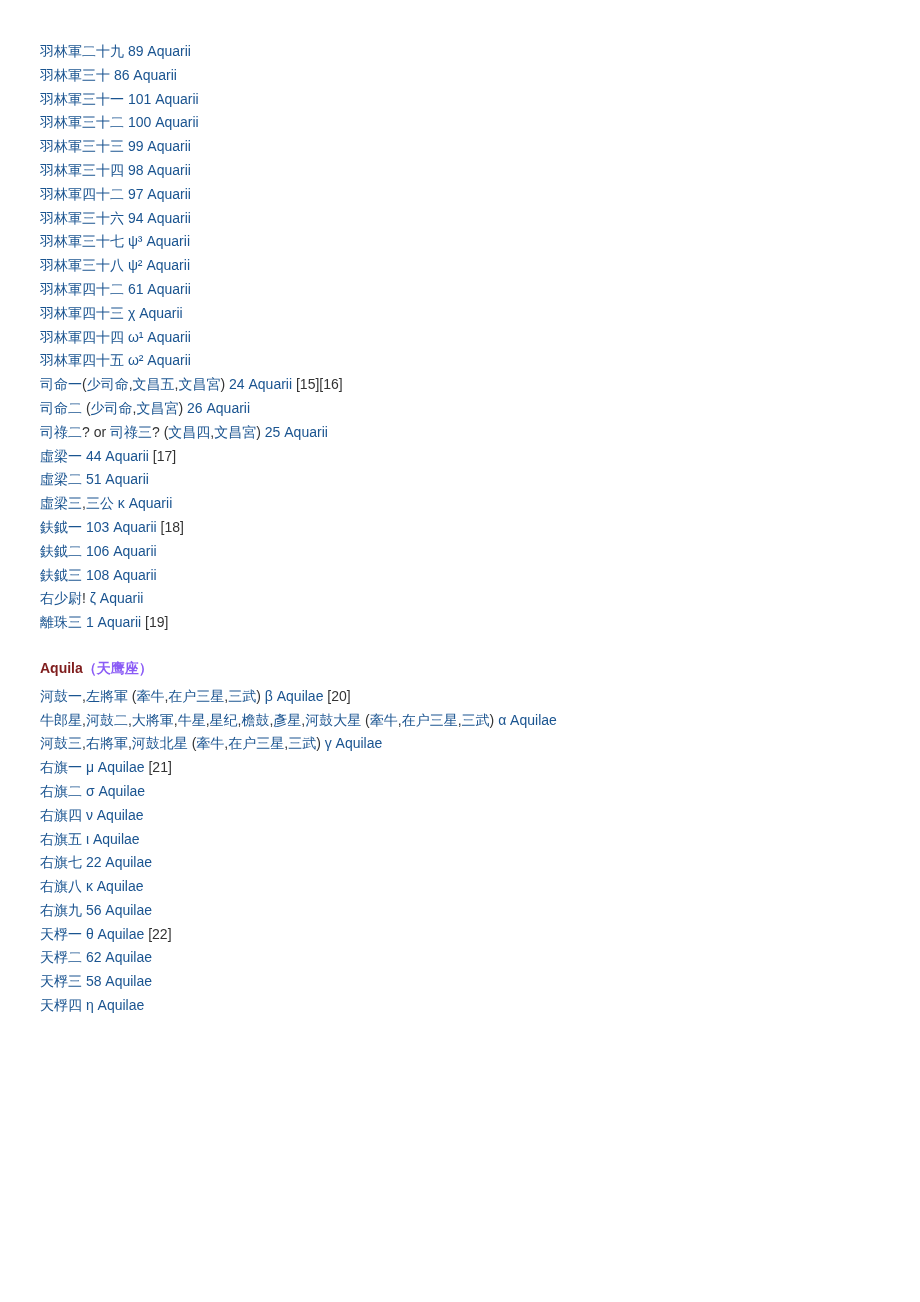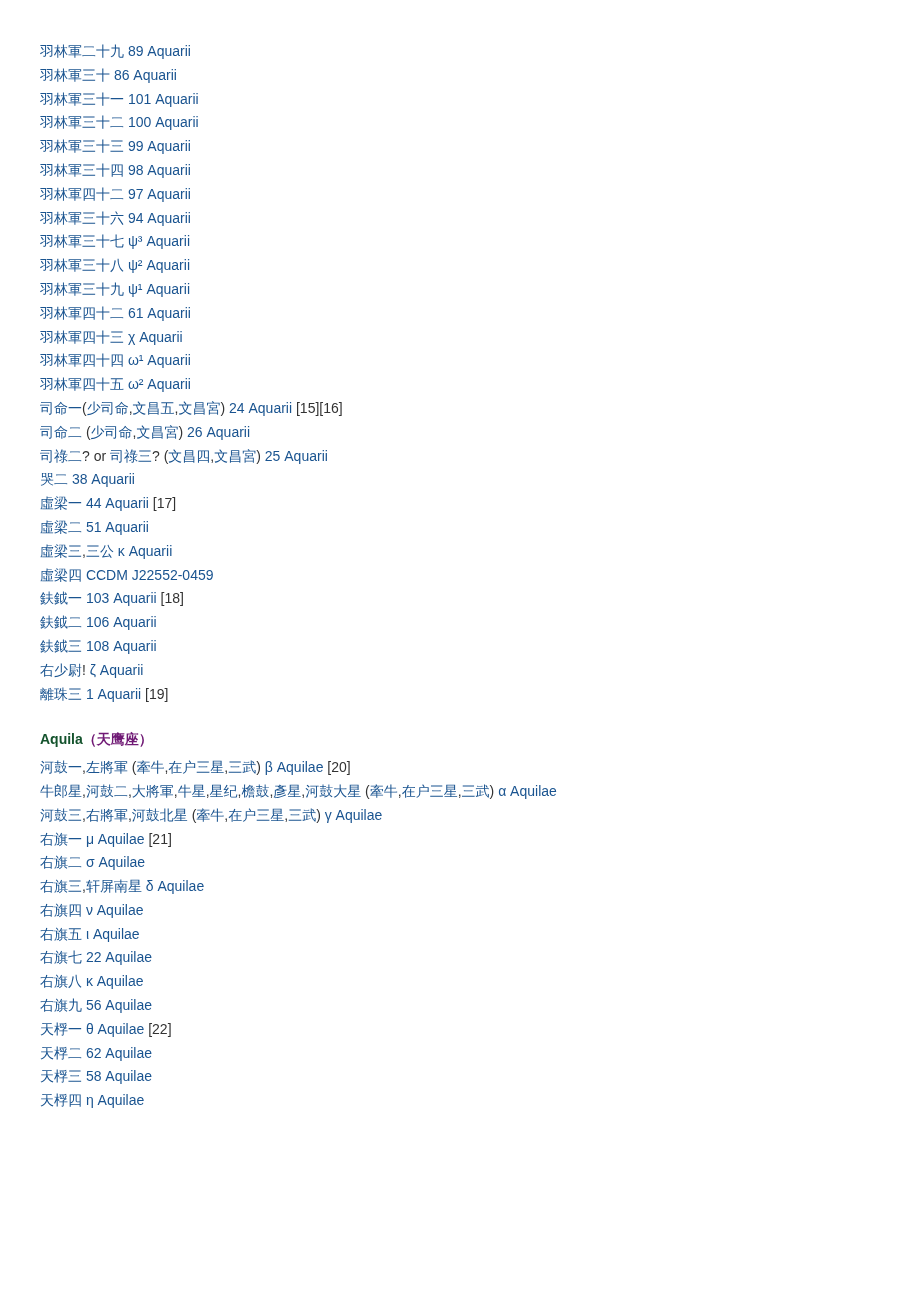--- a/index.html
+++ b/index.html
@@ -24,72 +24,68 @@
   }
   .plain {
     color: #333;
   }
   .heading {
     margin-top: 22px;
     margin-bottom: 4px;
   }
   .heading .link {
     font-weight: bold;
-    color: #14532d;
+    color: #7f1d1d;
   }
   .heading .suffix {
     font-weight: bold;
-    color: #701a75;
+    color: #8b5cf6;
   }
 </style>
 </head>
 <body>
 
 <div id="aquarius-list">
     <div class="entry"><a href="#" class="link">羽林軍二十九</a><span class="plain">  </span><a href="#" class="link">89 Aquarii</a></div>
     <div class="entry"><a href="#" class="link">羽林軍三十</a><span class="plain">  </span><a href="#" class="link">86 Aquarii</a></div>
     <div class="entry"><a href="#" class="link">羽林軍三十一</a><span class="plain">  </span><a href="#" class="link">101 Aquarii</a></div>
     <div class="entry"><a href="#" class="link">羽林軍三十二</a><span class="plain">  </span><a href="#" class="link">100 Aquarii</a></div>
     <div class="entry"><a href="#" class="link">羽林軍三十三</a><span class="plain">  </span><a href="#" class="link">99 Aquarii</a></div>
     <div class="entry"><a href="#" class="link">羽林軍三十四</a><span class="plain">  </span><a href="#" class="link">98 Aquarii</a></div>
     <div class="entry"><a href="#" class="link">羽林軍四十二</a><span class="plain">  </span><a href="#" class="link">97 Aquarii</a></div>
     <div class="entry"><a href="#" class="link">羽林軍三十六</a><span class="plain">  </span><a href="#" class="link">94 Aquarii</a></div>
     <div class="entry"><a href="#" class="link">羽林軍三十七</a><span class="plain">  </span><a href="#" class="link">ψ³ Aquarii</a></div>
     <div class="entry"><a href="#" class="link">羽林軍三十八</a><span class="plain">  </span><a href="#" class="link">ψ² Aquarii</a></div>
-    <div class="entry"><a href="#" class="link">羽林軍三十九</a><span class="plain">  </span><a href="#" class="link">ψ¹ Aquarii</a></div>
     <div class="entry"><a href="#" class="link">羽林軍四十二</a><span class="plain">  </span><a href="#" class="link">61 Aquarii</a></div>
     <div class="entry"><a href="#" class="link">羽林軍四十三</a><span class="plain">  </span><a href="#" class="link">χ Aquarii</a></div>
     <div class="entry"><a href="#" class="link">羽林軍四十四</a><span class="plain">  </span><a href="#" class="link">ω¹ Aquarii</a></div>
     <div class="entry"><a href="#" class="link">羽林軍四十五</a><span class="plain">  </span><a href="#" class="link">ω² Aquarii</a></div>
     <div class="entry"><a href="#" class="link">司命一</a><span class="plain">(</span><a href="#" class="link">少司命</a><span class="plain">,</span><a href="#" class="link">文昌五</a><span class="plain">,</span><a href="#" class="link">文昌宮</a><span class="plain">) </span><a href="#" class="link">24 Aquarii</a><span class="plain"> [15][16]</span></div>
     <div class="entry"><a href="#" class="link">司命二</a><span class="plain"> (</span><a href="#" class="link">少司命</a><span class="plain">,</span><a href="#" class="link">文昌宮</a><span class="plain">) </span><a href="#" class="link">26 Aquarii</a></div>
     <div class="entry"><a href="#" class="link">司祿二</a><span class="plain">? or </span><a href="#" class="link">司祿三</a><span class="plain">? (</span><a href="#" class="link">文昌四</a><span class="plain">,</span><a href="#" class="link">文昌宮</a><span class="plain">) </span><a href="#" class="link">25 Aquarii</a></div>
-    <div class="entry"><a href="#" class="link">哭二</a><span class="plain">  </span><a href="#" class="link">38 Aquarii</a></div>
     <div class="entry"><a href="#" class="link">虛梁一</a><span class="plain">  </span><a href="#" class="link">44 Aquarii</a><span class="plain"> [17]</span></div>
     <div class="entry"><a href="#" class="link">虛梁二</a><span class="plain">  </span><a href="#" class="link">51 Aquarii</a></div>
     <div class="entry"><a href="#" class="link">虛梁三</a><span class="plain">,</span><a href="#" class="link">三公</a><span class="plain"> </span><a href="#" class="link">κ Aquarii</a></div>
-    <div class="entry"><a href="#" class="link">虛梁四</a><span class="plain">  </span><a href="#" class="link">CCDM J22552-0459</a></div>
     <div class="entry"><a href="#" class="link">鈇鉞一</a><span class="plain">  </span><a href="#" class="link">103 Aquarii</a><span class="plain"> [18]</span></div>
     <div class="entry"><a href="#" class="link">鈇鉞二</a><span class="plain">  </span><a href="#" class="link">106 Aquarii</a></div>
     <div class="entry"><a href="#" class="link">鈇鉞三</a><span class="plain">  </span><a href="#" class="link">108 Aquarii</a></div>
     <div class="entry"><a href="#" class="link">右少尉</a><span class="plain">! </span><a href="#" class="link">ζ Aquarii</a></div>
     <div class="entry"><a href="#" class="link">離珠三</a><span class="plain">  </span><a href="#" class="link">1 Aquarii</a><span class="plain"> [19]</span></div>
   </div>
 
 <div class="heading">
   <a href="#" class="link">Aquila</a><span class="suffix">（天鹰座）</span>
 </div>
 
 <div id="aquila-list">
     <div class="entry"><a href="#" class="link">河鼓一</a><span class="plain">,</span><a href="#" class="link">左將軍</a><span class="plain"> (</span><a href="#" class="link">牽牛</a><span class="plain">,</span><a href="#" class="link">在户三星</a><span class="plain">,</span><a href="#" class="link">三武</a><span class="plain">) </span><a href="#" class="link">β Aquilae</a><span class="plain"> [20]</span></div>
     <div class="entry"><a href="#" class="link">牛郎星</a><span class="plain">,</span><a href="#" class="link">河鼓二</a><span class="plain">,</span><a href="#" class="link">大將軍</a><span class="plain">,</span><a href="#" class="link">牛星</a><span class="plain">,</span><a href="#" class="link">星纪</a><span class="plain">,</span><a href="#" class="link">檐鼓</a><span class="plain">,</span><a href="#" class="link">彥星</a><span class="plain">,</span><a href="#" class="link">河鼓大星</a><span class="plain"> (</span><a href="#" class="link">牽牛</a><span class="plain">,</span><a href="#" class="link">在户三星</a><span class="plain">,</span><a href="#" class="link">三武</a><span class="plain">) </span><a href="#" class="link">α Aquilae</a></div>
     <div class="entry"><a href="#" class="link">河鼓三</a><span class="plain">,</span><a href="#" class="link">右將軍</a><span class="plain">,</span><a href="#" class="link">河鼓北星</a><span class="plain"> (</span><a href="#" class="link">牽牛</a><span class="plain">,</span><a href="#" class="link">在户三星</a><span class="plain">,</span><a href="#" class="link">三武</a><span class="plain">) </span><a href="#" class="link">γ Aquilae</a></div>
     <div class="entry"><a href="#" class="link">右旗一</a><span class="plain">  </span><a href="#" class="link">μ Aquilae</a><span class="plain"> [21]</span></div>
     <div class="entry"><a href="#" class="link">右旗二</a><span class="plain">  </span><a href="#" class="link">σ Aquilae</a></div>
-    <div class="entry"><a href="#" class="link">右旗三</a><span class="plain">,</span><a href="#" class="link">轩屏南星</a><span class="plain"> </span><a href="#" class="link">δ Aquilae</a></div>
     <div class="entry"><a href="#" class="link">右旗四</a><span class="plain">  </span><a href="#" class="link">ν Aquilae</a></div>
     <div class="entry"><a href="#" class="link">右旗五</a><span class="plain">  </span><a href="#" class="link">ι Aquilae</a></div>
     <div class="entry"><a href="#" class="link">右旗七</a><span class="plain">  </span><a href="#" class="link">22 Aquilae</a></div>
     <div class="entry"><a href="#" class="link">右旗八</a><span class="plain">  </span><a href="#" class="link">κ Aquilae</a></div>
     <div class="entry"><a href="#" class="link">右旗九</a><span class="plain">  </span><a href="#" class="link">56 Aquilae</a></div>
     <div class="entry"><a href="#" class="link">天桴一</a><span class="plain">  </span><a href="#" class="link">θ Aquilae</a><span class="plain"> [22]</span></div>
     <div class="entry"><a href="#" class="link">天桴二</a><span class="plain">  </span><a href="#" class="link">62 Aquilae</a></div>
     <div class="entry"><a href="#" class="link">天桴三</a><span class="plain">  </span><a href="#" class="link">58 Aquilae</a></div>
     <div class="entry"><a href="#" class="link">天桴四</a><span class="plain">  </span><a href="#" class="link">η Aquilae</a></div>
   </div>

